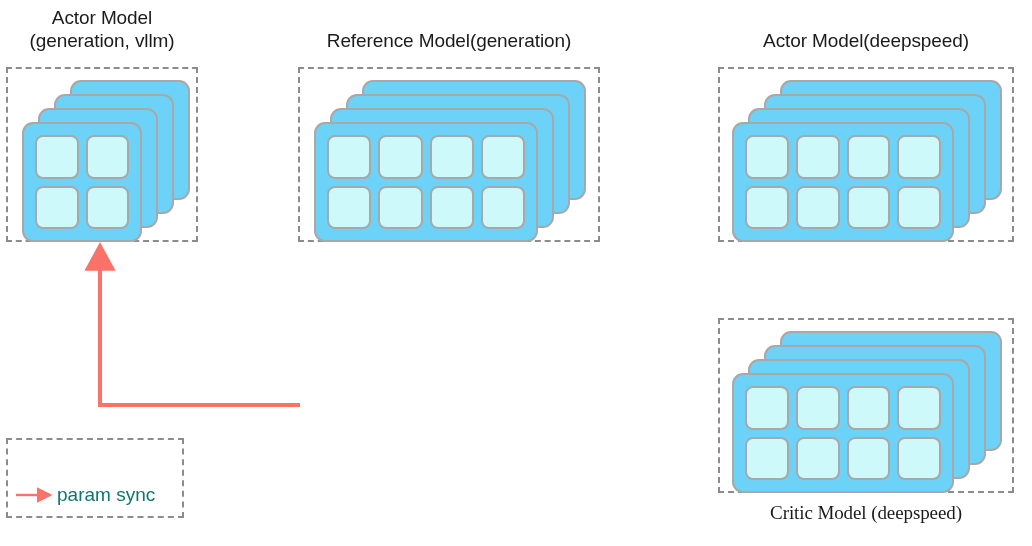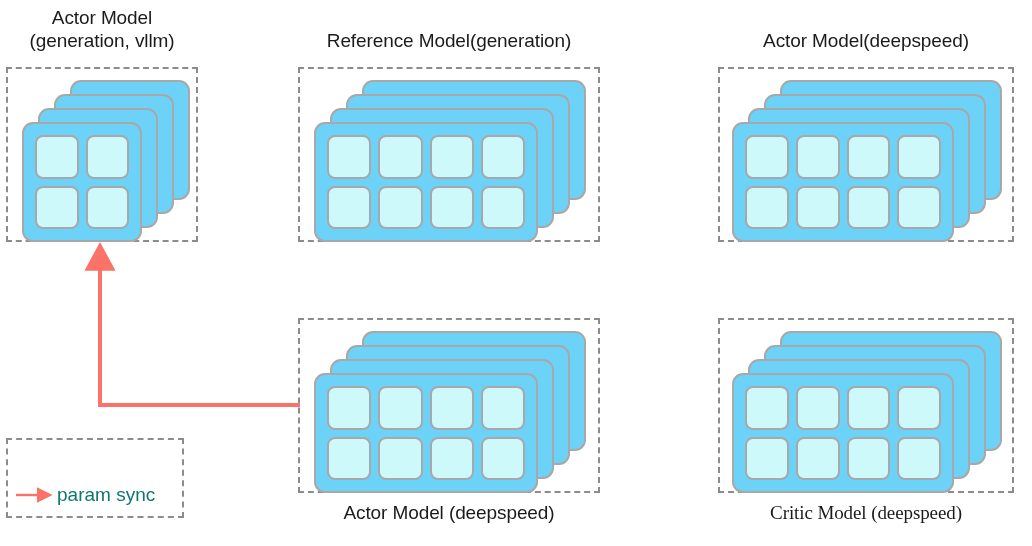--- a/index.html
+++ b/index.html
@@ -131,42 +131,20 @@
             <div class="cell"></div>
             <div class="cell"></div>
             <div class="cell"></div>
             <div class="cell"></div>
           </div>
         </div>
       </div>
     </div>
   </div>
 
-  <div class="grp" style="left:298px;top:318px;width:302px;height:212px;">
-    <div class="dashbox" style="left:0;top:0;width:302px;height:175px;">
-      <div class="stack">
-        <div class="card" style="left:62px;top:11px;width:224px;height:120px;"></div>
-        <div class="card" style="left:46px;top:25px;width:224px;height:120px;"></div>
-        <div class="card" style="left:30px;top:39px;width:224px;height:120px;"></div>
-        <div class="card" style="left:14px;top:53px;width:224px;height:120px;">
-          <div class="cells g4">
-            <div class="cell"></div>
-            <div class="cell"></div>
-            <div class="cell"></div>
-            <div class="cell"></div>
-            <div class="cell"></div>
-            <div class="cell"></div>
-            <div class="cell"></div>
-            <div class="cell"></div>
-          </div>
-        </div>
-      </div>
-    </div>
-    <div class="grp-title" style="top:183px;">Actor Model (deepspeed)</div>
-  </div>
 
   <div class="grp" style="left:718px;top:318px;width:296px;height:212px;font-family:Liberation Serif, serif;">
     <div class="dashbox" style="left:0;top:0;width:296px;height:175px;">
       <div class="stack">
         <div class="card" style="left:60px;top:11px;width:222px;height:120px;"></div>
         <div class="card" style="left:44px;top:25px;width:222px;height:120px;"></div>
         <div class="card" style="left:28px;top:39px;width:222px;height:120px;"></div>
         <div class="card" style="left:12px;top:53px;width:222px;height:120px;">
           <div class="cells g4">
             <div class="cell"></div>

